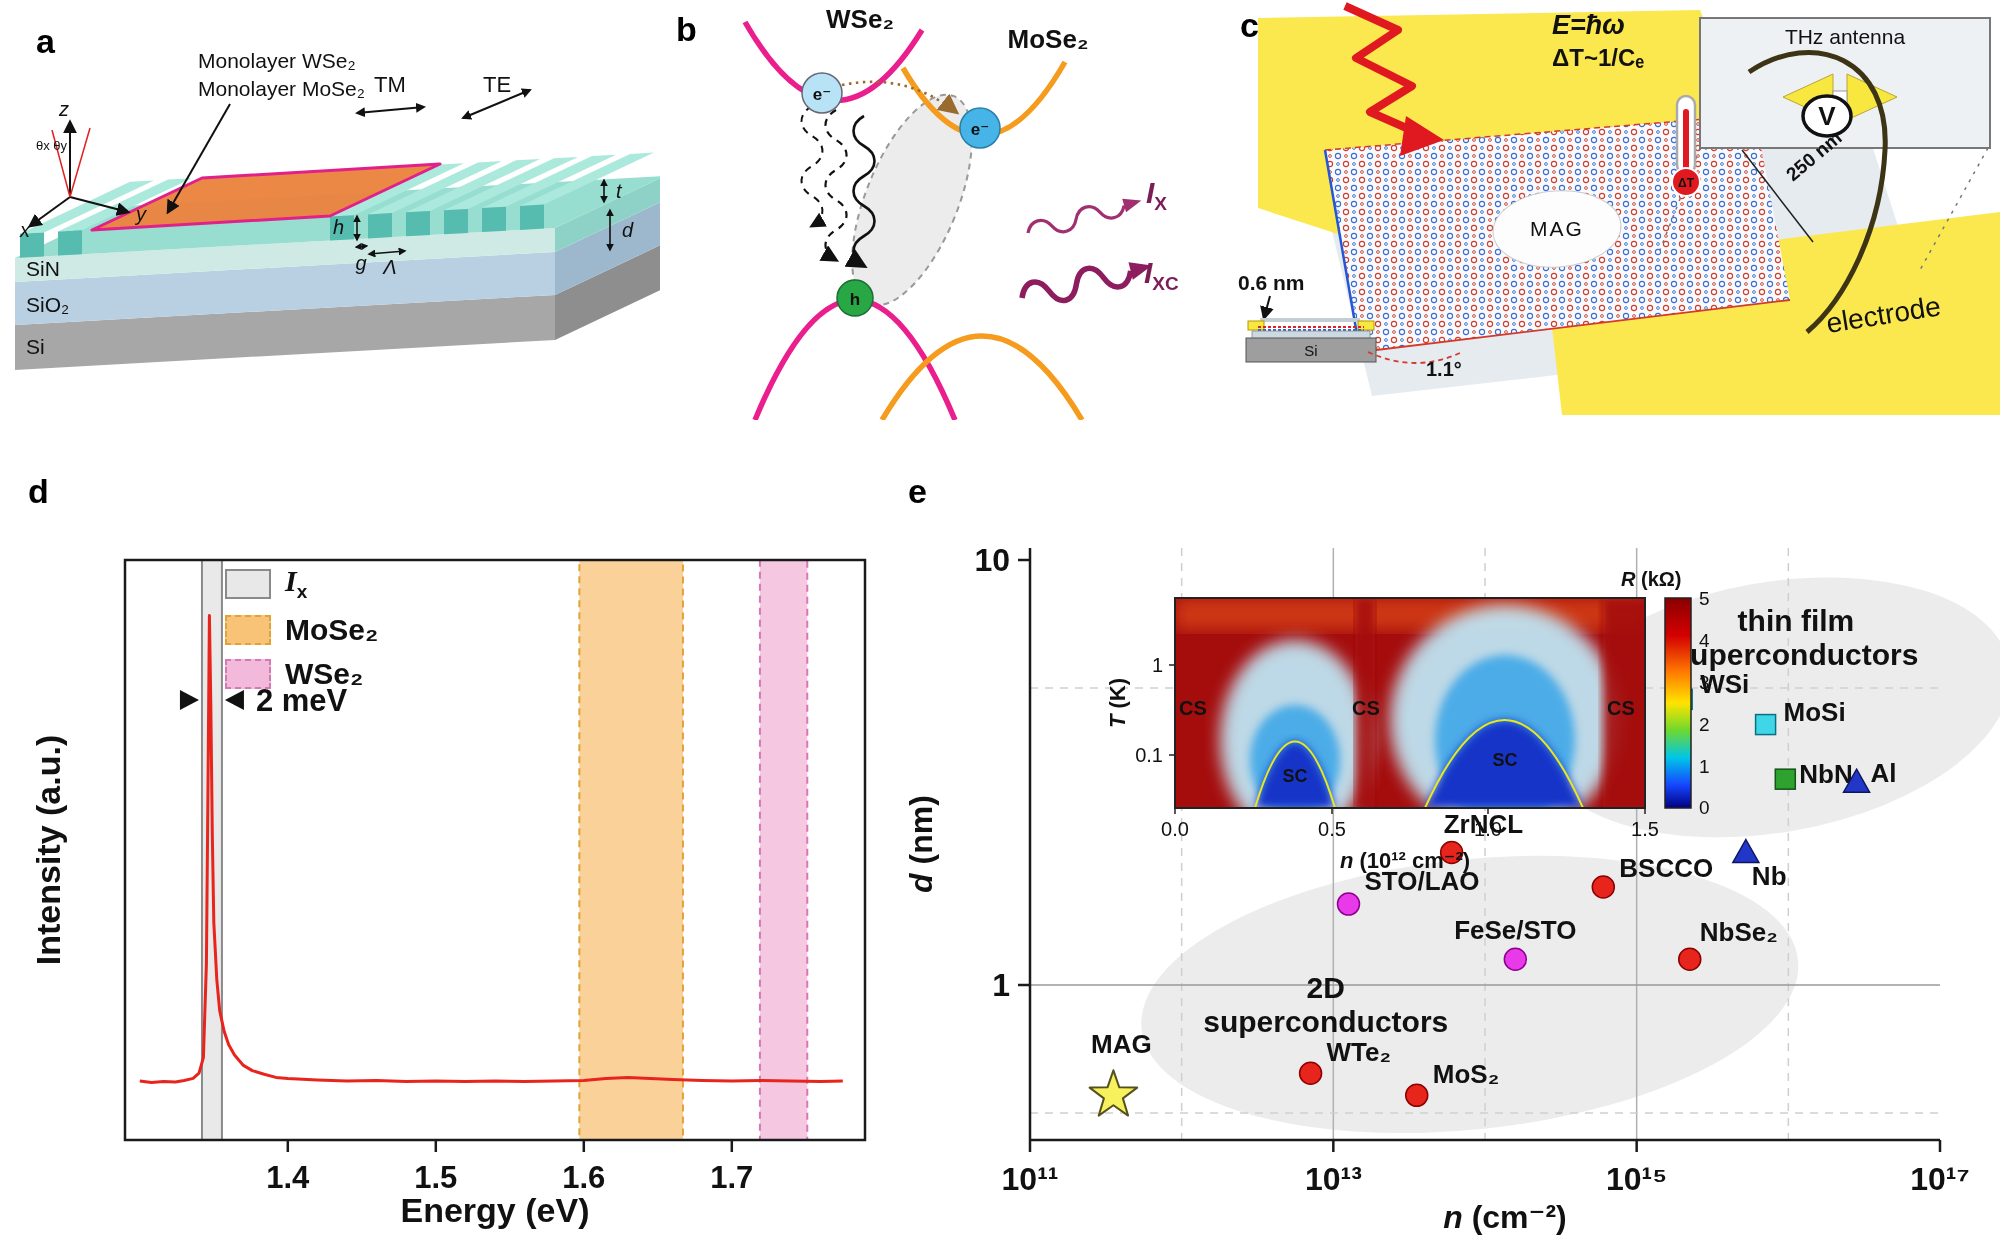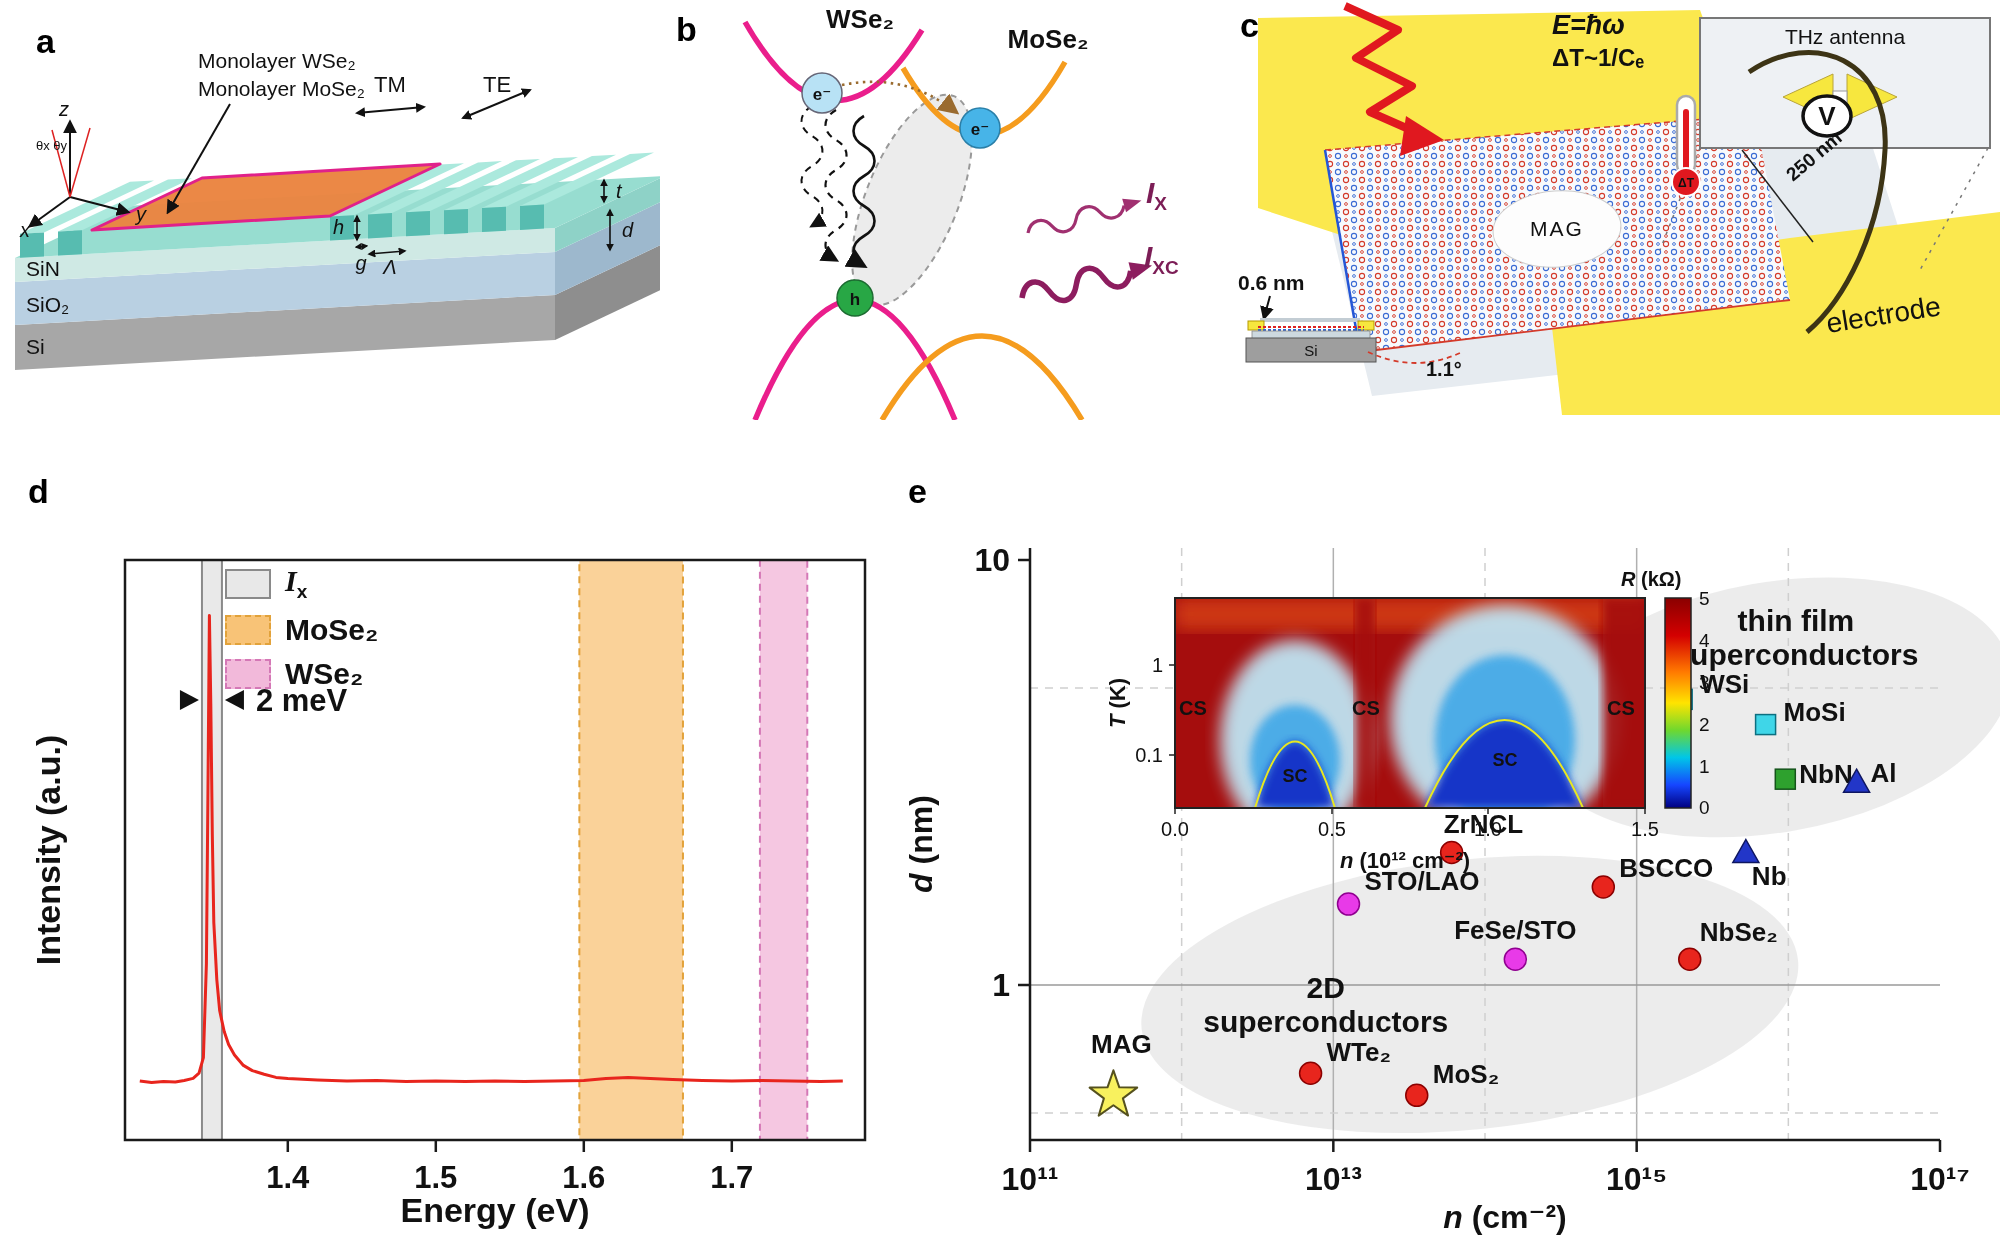--- a/index.html
+++ b/index.html
@@ -156,21 +156,21 @@
     <g transform="translate(372,298) rotate(-14)">
       <path d="M0,0 c7,-17 21,-17 28,0 c7,17 21,17 28,0 c7,-17 21,-17 28,0 c7,17 21,17 28,0" fill="none" stroke="#8d1d5f" stroke-width="5.5"></path>
       <polygon points="112,-9 134,0 112,9" fill="#8d1d5f"></polygon>
     </g>
 
     <text x="210" y="28" font-size="26" font-weight="700" fill="#333" text-anchor="middle">WSe₂</text>
     <text x="398" y="48" font-size="26" font-weight="700" fill="#333" text-anchor="middle">MoSe₂</text>
   </svg>
 
   <div class="phys-label" style="left:1146px;top:176px"><span>I</span><sub>X</sub></div>
-  <div class="phys-label" style="left:1144px;top:240px"><span>I</span><sub>XC</sub></div>
+  <div class="phys-label" style="left:1144px;top:256px"><span>I</span><sub>XC</sub></div>
 
   <svg class="abs" style="left:1230px;top:0" width="770" height="415" viewBox="0 0 770 415">
     <defs>
       <marker id="cArr" viewBox="0 0 10 10" refX="8" refY="5" markerWidth="7" markerHeight="7" orient="auto-start-reverse">
         <path d="M0,0 L10,5 L0,10 Z" fill="#111"></path>
       </marker>
       <pattern id="moirepat" width="16" height="16" patternUnits="userSpaceOnUse">
         <rect width="16" height="16" fill="#f8fafc"></rect>
         <circle cx="4" cy="4" r="2.6" fill="none" stroke="#d43a2a" stroke-width="1.1"></circle>
         <circle cx="12" cy="12" r="2.6" fill="none" stroke="#3a6bd4" stroke-width="1.1"></circle>

